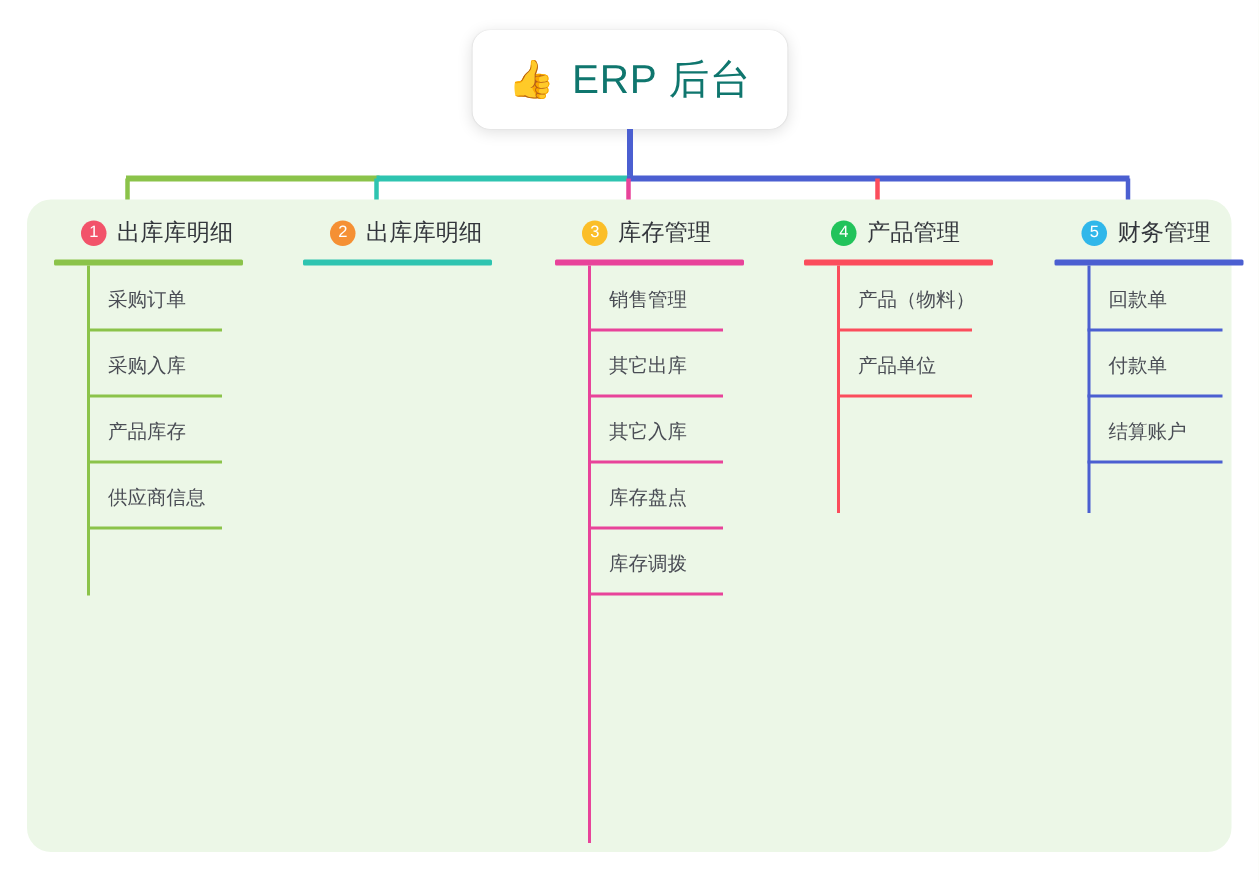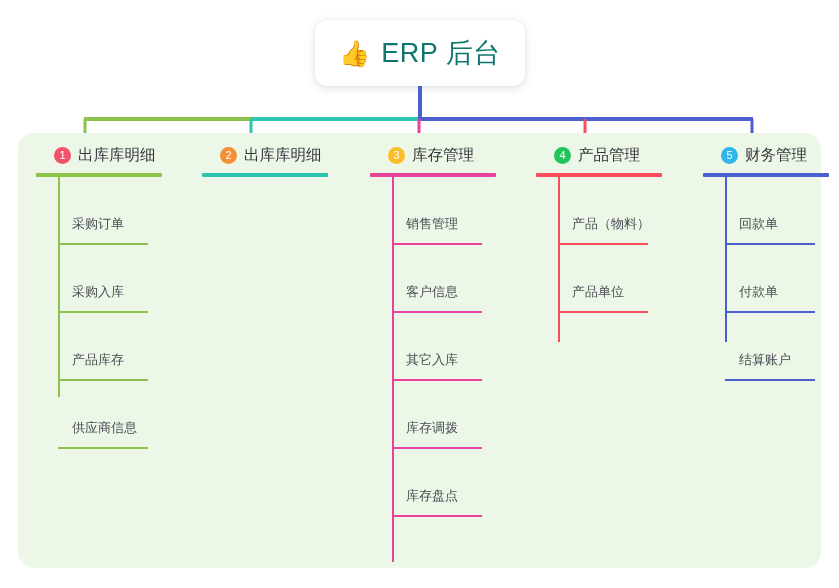--- a/index.html
+++ b/index.html
@@ -119,21 +119,21 @@
     box-sizing: border-box;
   }
   .stem {
     position: absolute;
     left: 22px;
     top: 0;
     width: 2px;
   }
   .leaf {
     position: relative;
-    height: 68px;
+    height: 44px;
     box-sizing: border-box;
   }
   .leaf-label {
     position: absolute;
     left: 14px;
     bottom: 12px;
     font-size: 13px;
     color: #4a4d55;
     white-space: nowrap;
   }
@@ -212,33 +212,33 @@
           <span class="col-title">库存管理</span>
         </div>
         <div class="header-rule" style="background: rgb(232, 67, 154);"></div>
         <div class="leaves">
           <div class="stem" style="background: rgb(232, 67, 154); height: 385px;"></div>
           <div class="leaf">
             <span class="leaf-label">销售管理</span>
             <div class="leaf-rule" style="background: rgb(232, 67, 154);"></div>
           </div>
           <div class="leaf">
-            <span class="leaf-label">客户信息</span>
+            <span class="leaf-label">其它出库</span>
             <div class="leaf-rule" style="background: rgb(232, 67, 154);"></div>
           </div>
           <div class="leaf">
             <span class="leaf-label">其它入库</span>
             <div class="leaf-rule" style="background: rgb(232, 67, 154);"></div>
           </div>
           <div class="leaf">
+            <span class="leaf-label">库存盘点</span>
+            <div class="leaf-rule" style="background: rgb(232, 67, 154);"></div>
+          </div>
+          <div class="leaf">
             <span class="leaf-label">库存调拨</span>
-            <div class="leaf-rule" style="background: rgb(232, 67, 154);"></div>
-          </div>
-          <div class="leaf">
-            <span class="leaf-label">库存盘点</span>
             <div class="leaf-rule" style="background: rgb(232, 67, 154);"></div>
           </div>
         </div>
       </div>
       <div class="column" style="left: 536px;">
         <div class="col-header">
           <span class="badge" style="background: rgb(34, 195, 91);">4</span>
           <span class="col-title">产品管理</span>
         </div>
         <div class="header-rule" style="background: rgb(251, 77, 92);"></div>

